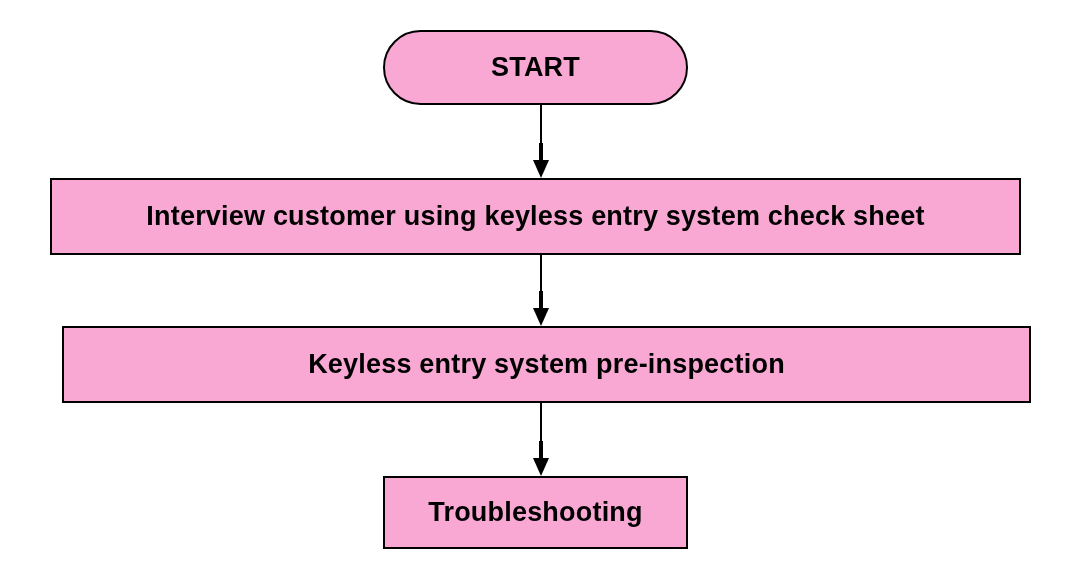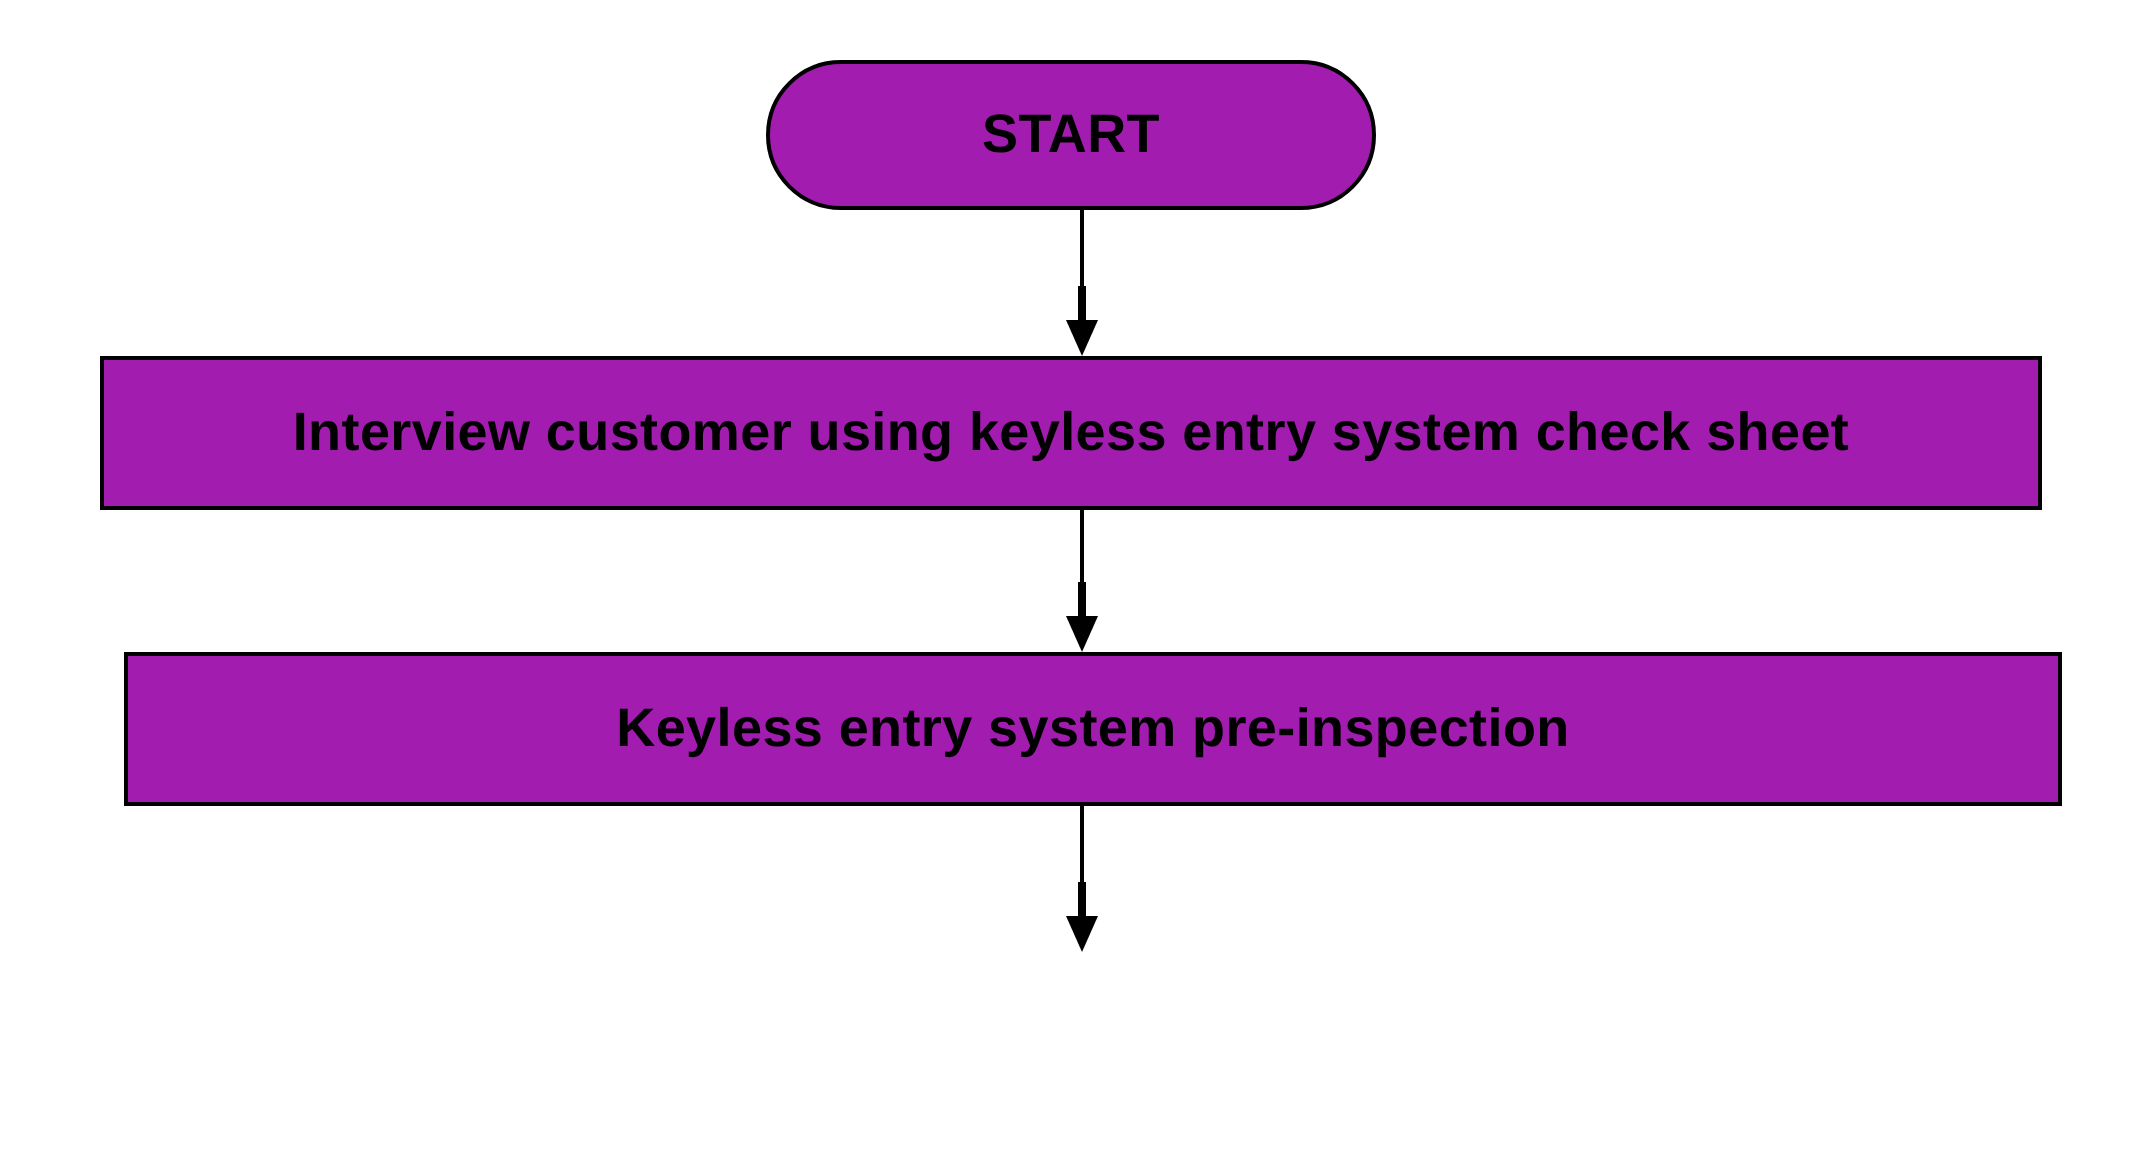--- a/index.html
+++ b/index.html
@@ -13,21 +13,21 @@
     height: 576px;
     background: #ffffff;
     font-family: "Liberation Sans", sans-serif;
     color: #000000;
     overflow: hidden;
   }
   .node {
     position: absolute;
     box-sizing: border-box;
     border: 2px solid #000000;
-    background: #a21caf;
+    background: #f9a8d4;
     display: flex;
     align-items: center;
     justify-content: center;
     text-align: center;
     font-weight: bold;
     font-size: 27px;
     letter-spacing: 0.2px;
     line-height: 1.1;
   }
   .terminator {
@@ -91,14 +91,17 @@
   </div>
 
   <div class="arrow" id="arrow-3">
     <svg width="22" height="73" viewBox="0 0 22 73" xmlns="http://www.w3.org/2000/svg">
       <line x1="11" y1="0" x2="11" y2="40" stroke="#000000" stroke-width="2"></line>
       <line x1="11" y1="38" x2="11" y2="57" stroke="#000000" stroke-width="4"></line>
       <polygon points="3,55 19,55 11,73" fill="#000000"></polygon>
     </svg>
   </div>
 
+  <div class="node process" id="node-troubleshooting">
+    <span>Troubleshooting</span>
+  </div>
 
 </div>
 
 </body></html>

